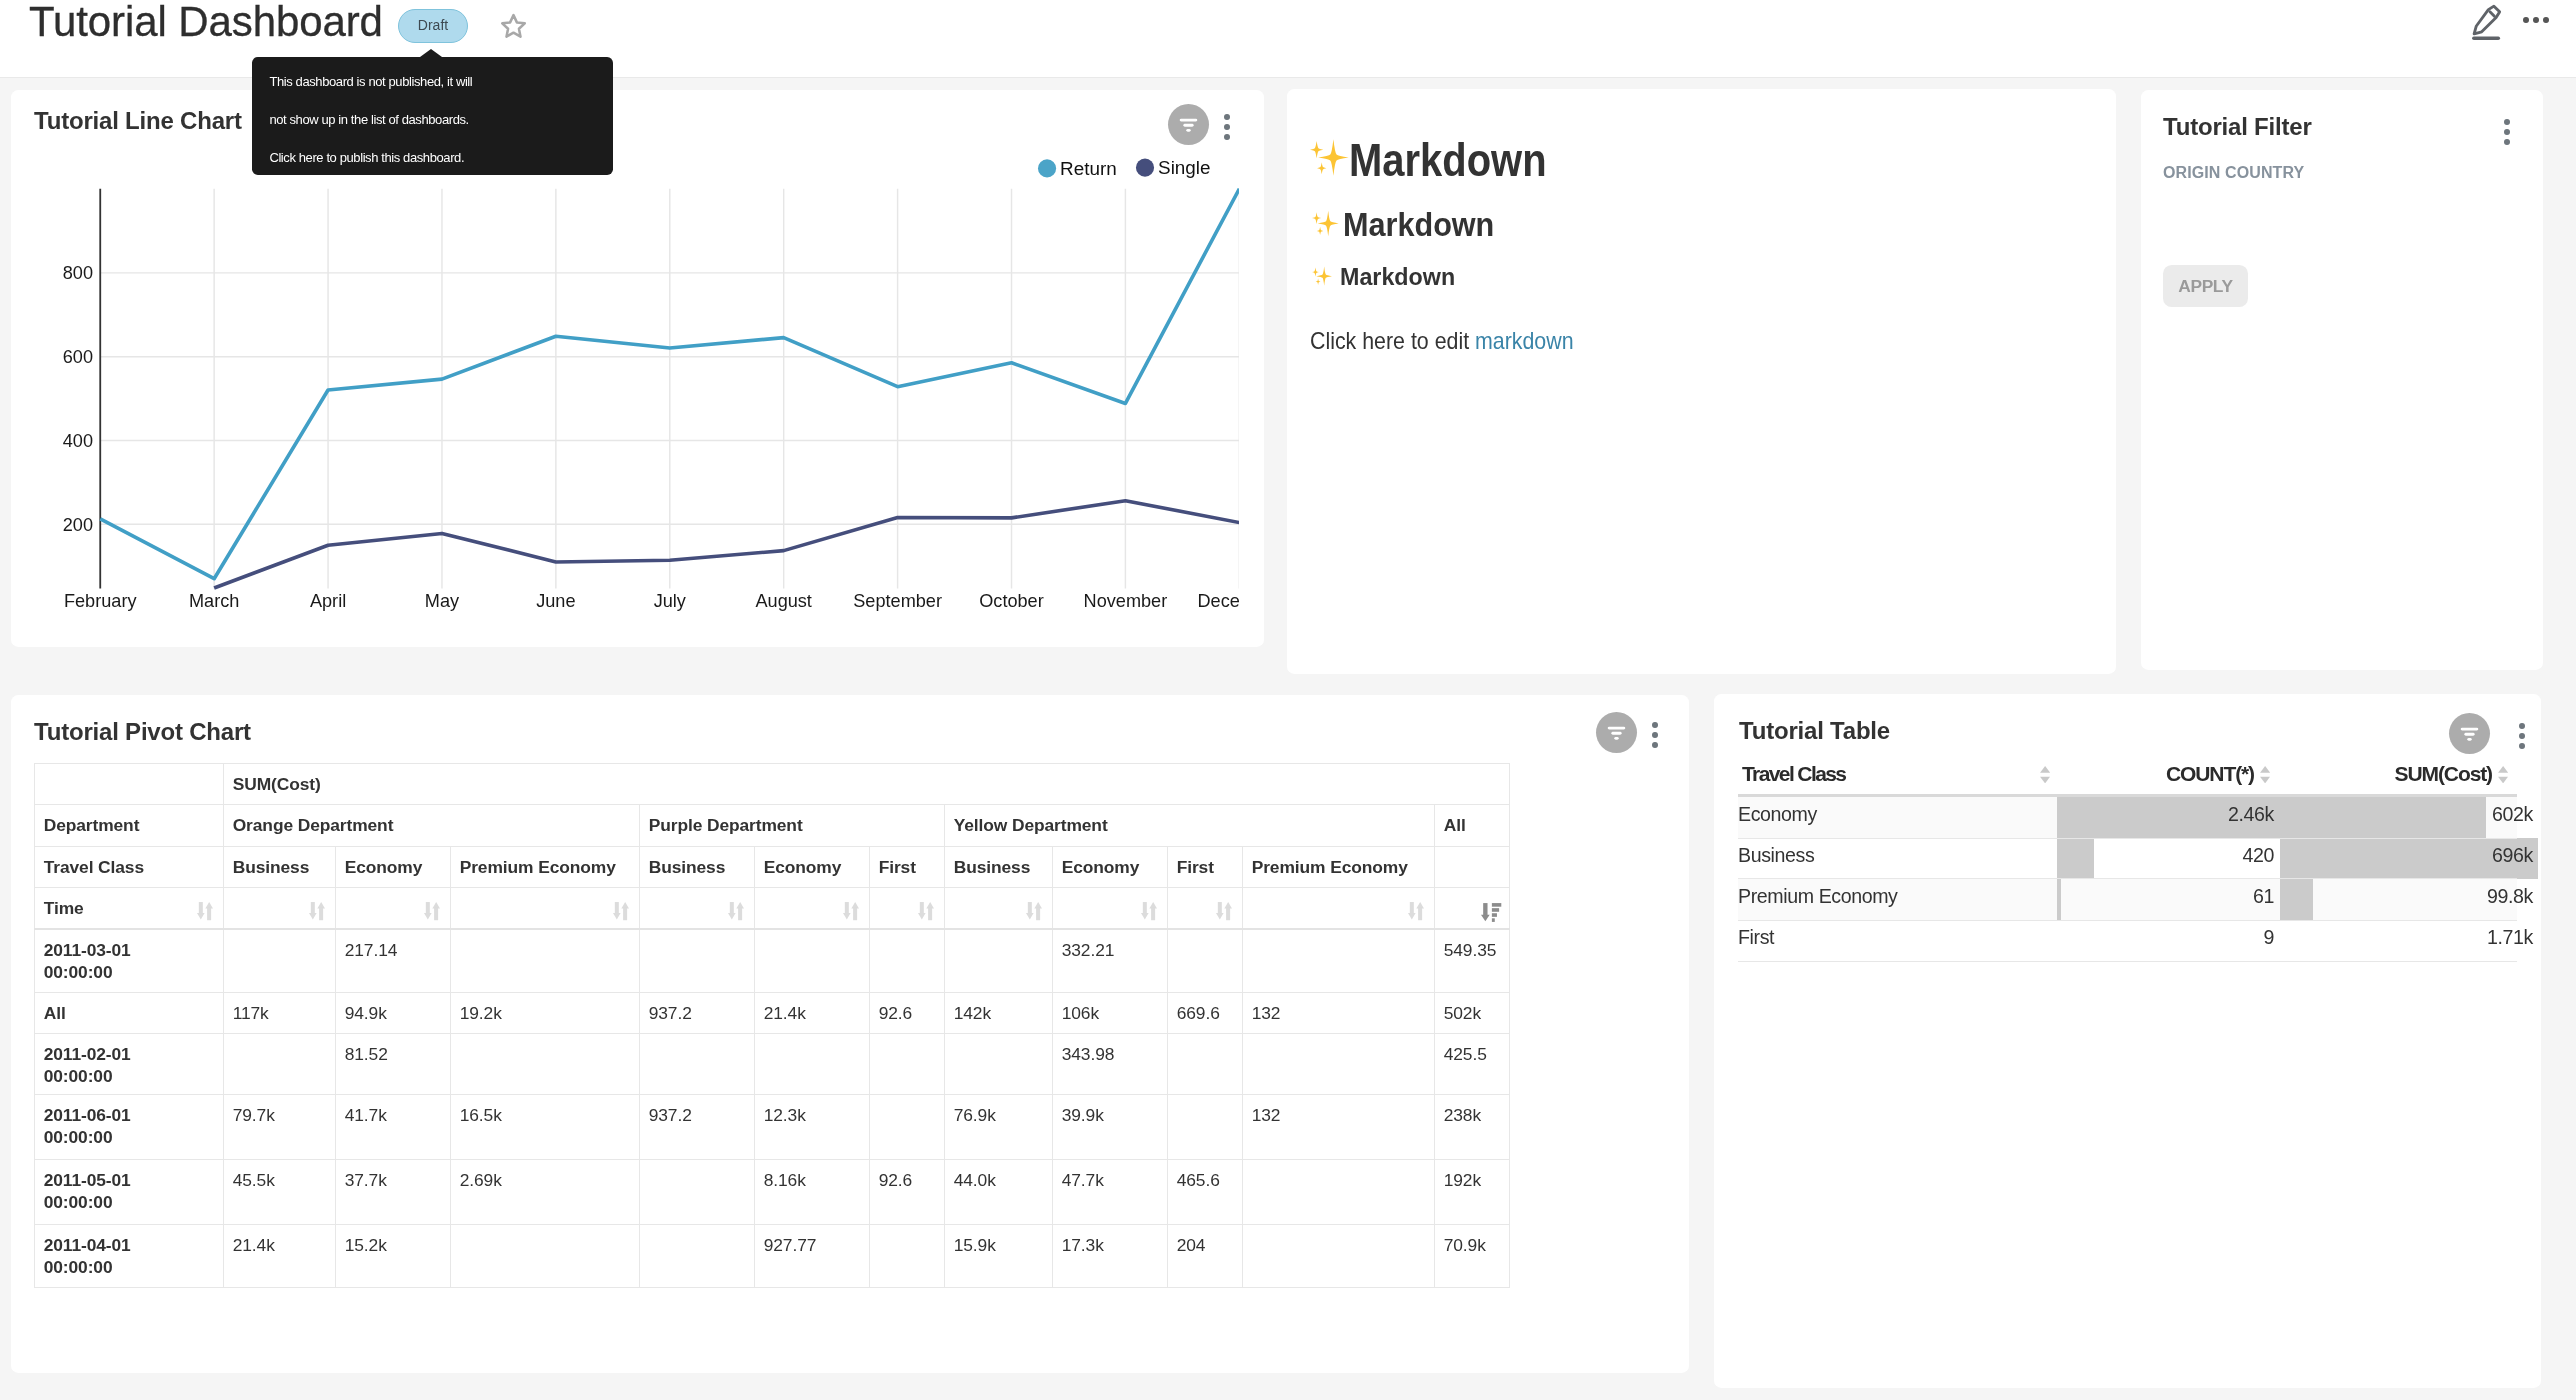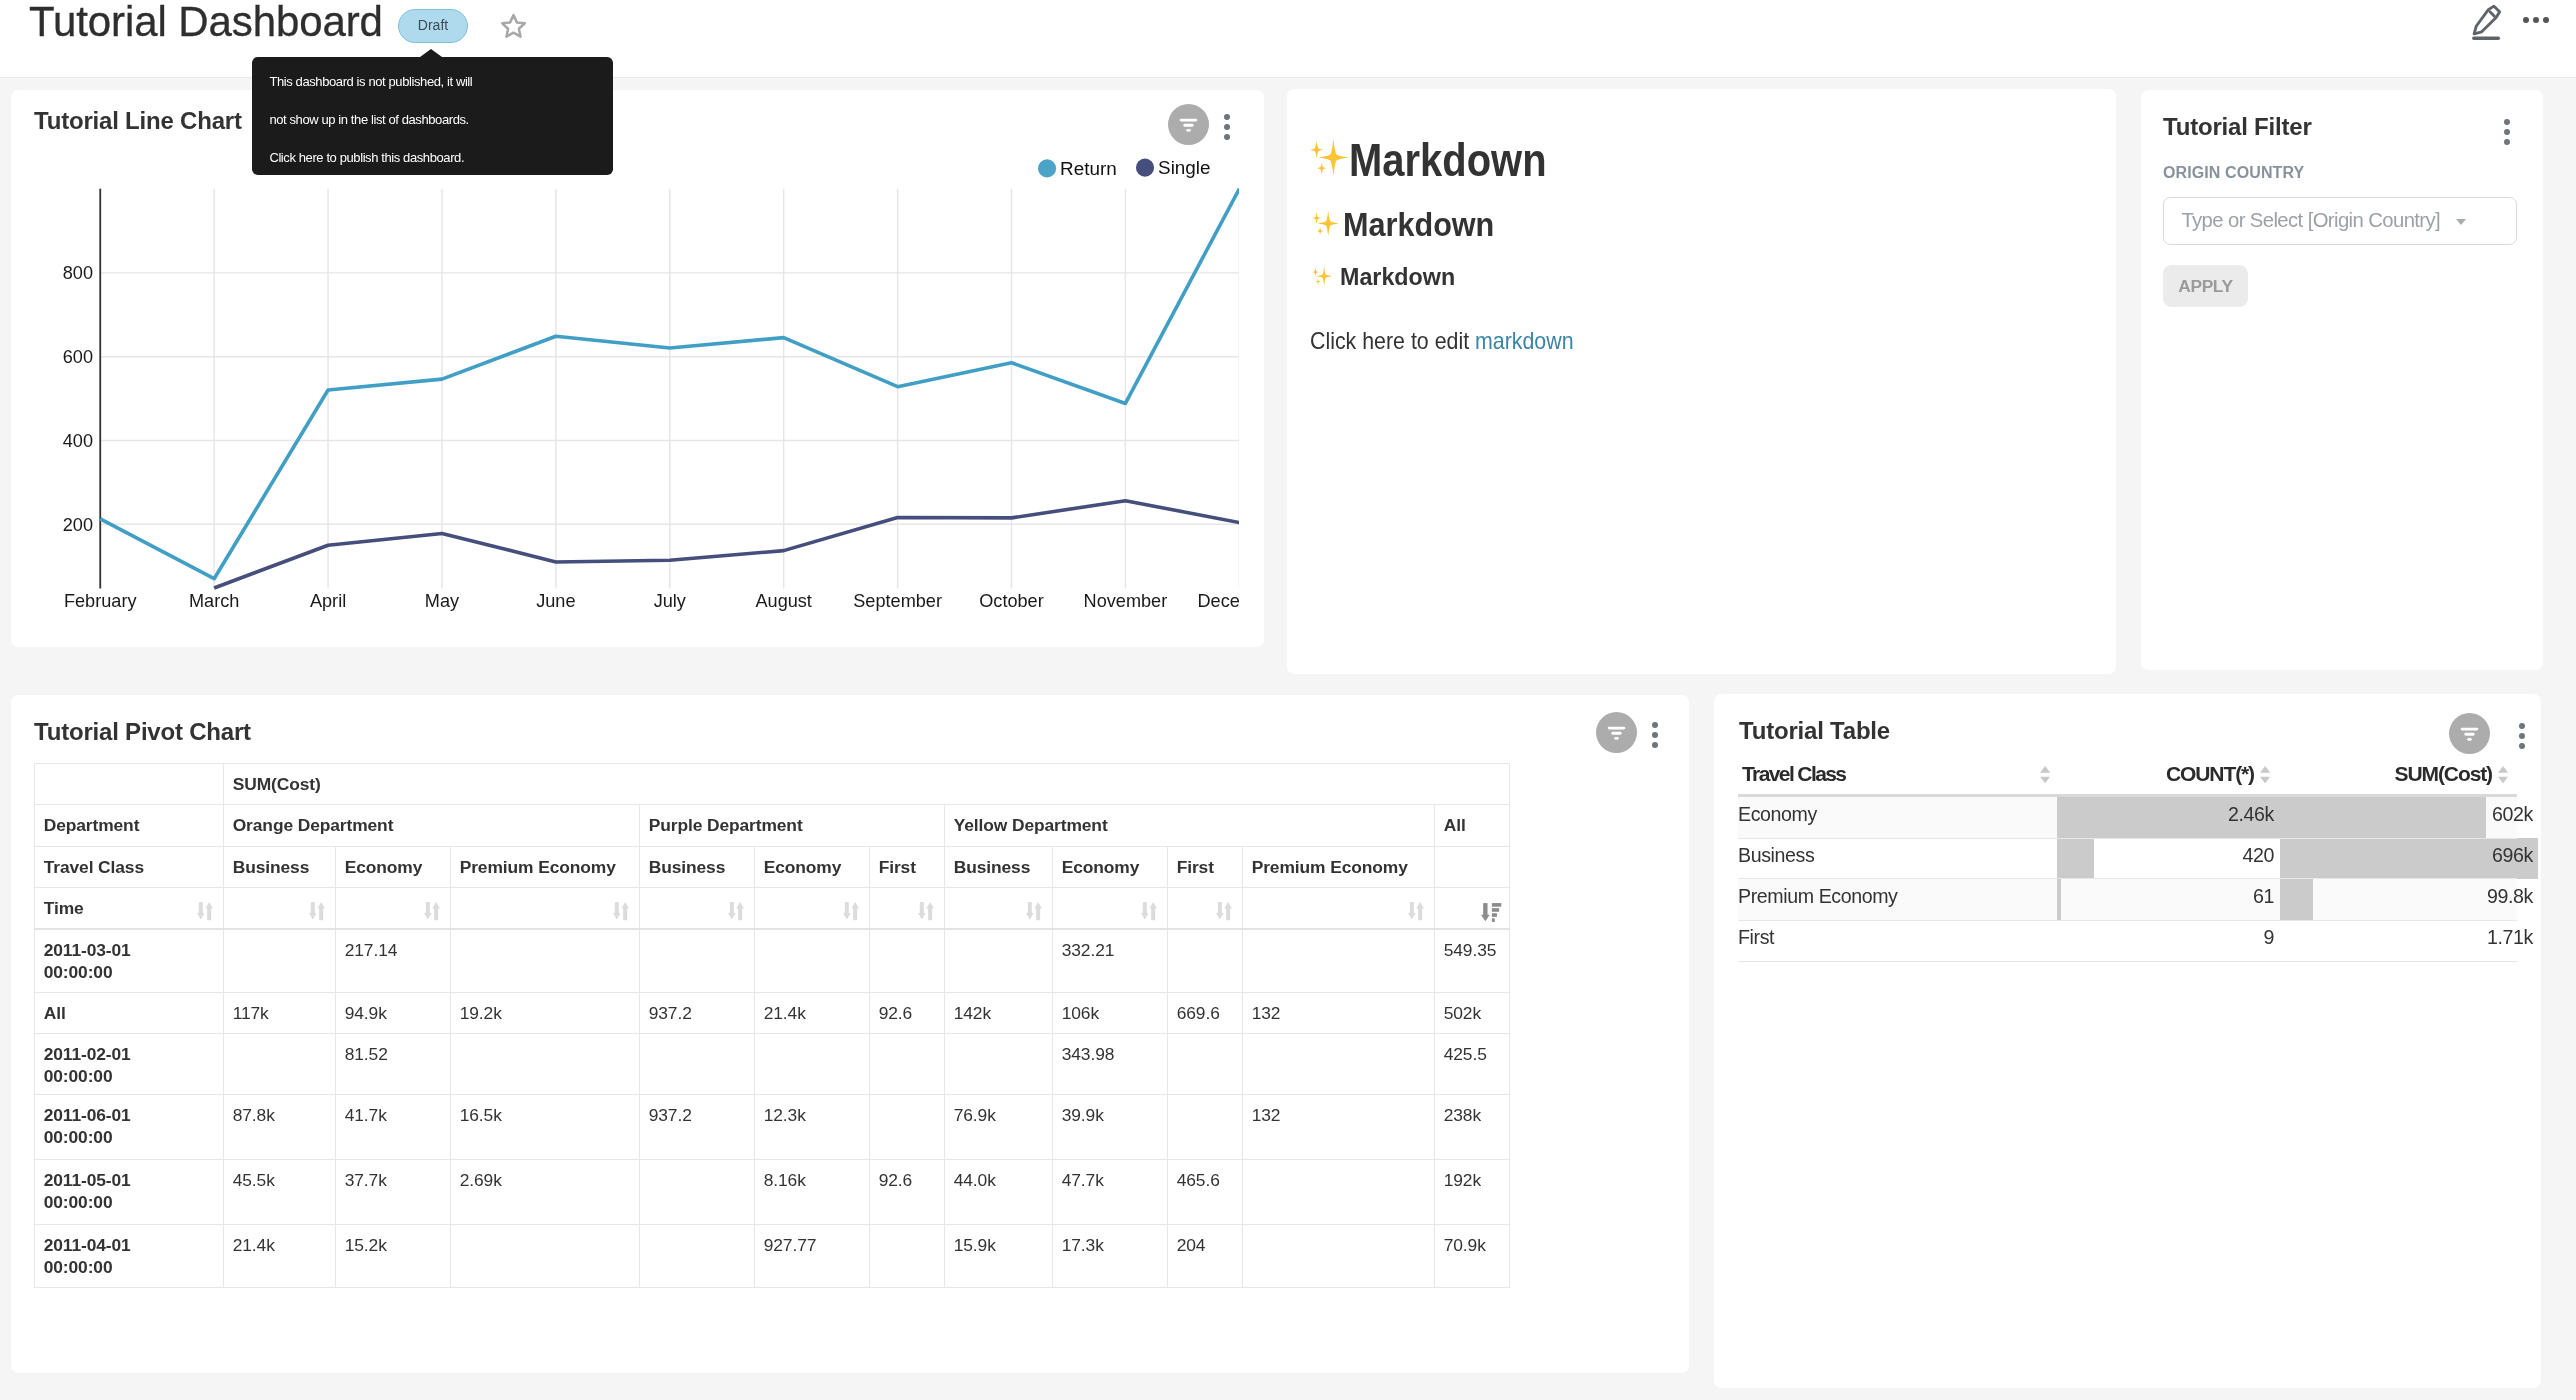--- a/index.html
+++ b/index.html
@@ -51,24 +51,20 @@
 <div class="card" id="card-table" style="left:1714px; top:694px; width:827px; height:694px;"></div>
 
 <div class="abs" style="left:2141px; top:90px; width:402px; height:580px;">
   <div class="ctitle" style="left:22px; top:23px;">Tutorial Filter</div>
   <div class="dots" style="left:363px; top:29px;">
       <span></span>
       <span></span>
       <span></span>
     </div>
   <div class="abs" style="left:22px; top:74px; font-size:16px; font-weight:700; color:#87929D; letter-spacing:0.1px;">ORIGIN COUNTRY</div>
-  <div class="abs" style="left:22px; top:107px; width:354px; height:48px; border:1.5px solid #D9D9D9; border-radius:7.3px;">
-    <div style="position:absolute; left:17.4px; top:0; line-height:45px; font-size:20.3px; color:#9DA1A6; letter-spacing:-0.6px;">Type or Select [Origin Country]</div>
-    <div style="position:absolute; left:292px; top:21px; width:0; height:0; border-left:5.8px solid transparent; border-right:5.8px solid transparent; border-top:6.5px solid #A9ABAD;"></div>
-  </div>
   <div class="abs" style="left:22px; top:175px; width:85px; height:42px; background:#EBEBEB; border-radius:8.7px; text-align:center; line-height:42px; font-size:17.4px; font-weight:700; color:#9A9A9A; letter-spacing:-0.4px;">APPLY</div>
 </div>
 
 <div class="abs" style="left:11px; top:84px; width:1253px; height:557px; overflow:hidden;text-align:center;">
   <div class="ctitle" style="left:23px; top:23px;">Tutorial Line Chart</div>
   <div class="fcirc" style="left:1157px; top:19.6px;"></div>
   <svg class="abs" style="left:1157px; top:19.6px;" width="41" height="41" viewBox="0 0 56 56">
       <g fill="#fff">
         <rect x="16" y="20" width="24" height="4" rx="2"></rect>
         <rect x="21" y="27" width="14" height="4" rx="2"></rect>
@@ -350,21 +346,21 @@
           <td></td>
           <td></td>
           <td></td>
           <td>343.98</td>
           <td></td>
           <td></td>
           <td>425.5</td>
         </tr>
     <tr style="height:65px">
           <td class="dt">2011-06-01<br>00:00:00</td>
-          <td>87.8k</td>
+          <td>79.7k</td>
           <td>41.7k</td>
           <td>16.5k</td>
           <td>937.2</td>
           <td>12.3k</td>
           <td></td>
           <td>76.9k</td>
           <td>39.9k</td>
           <td></td>
           <td>132</td>
           <td>238k</td>

